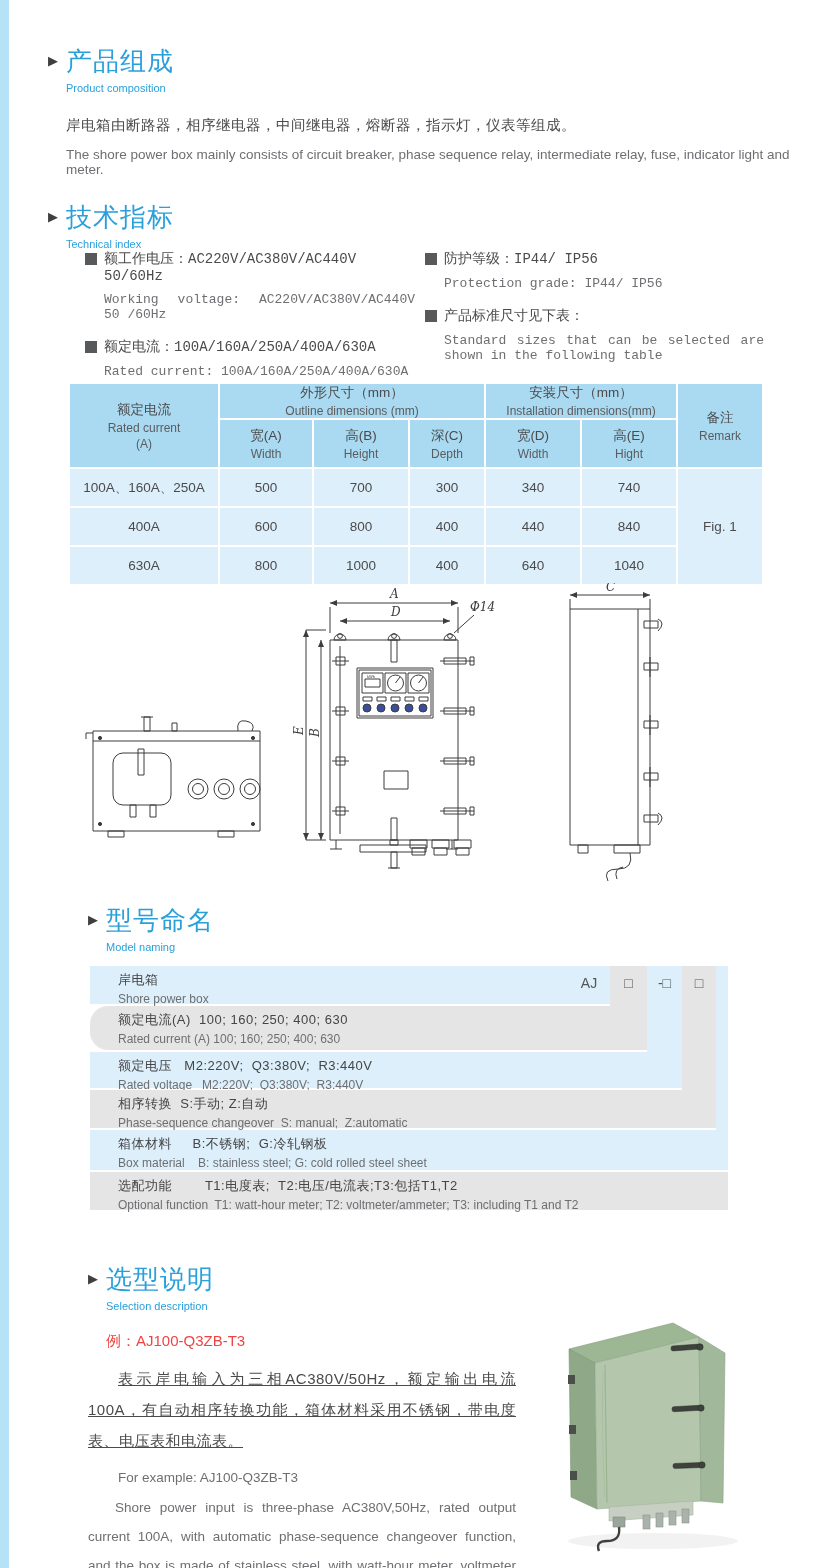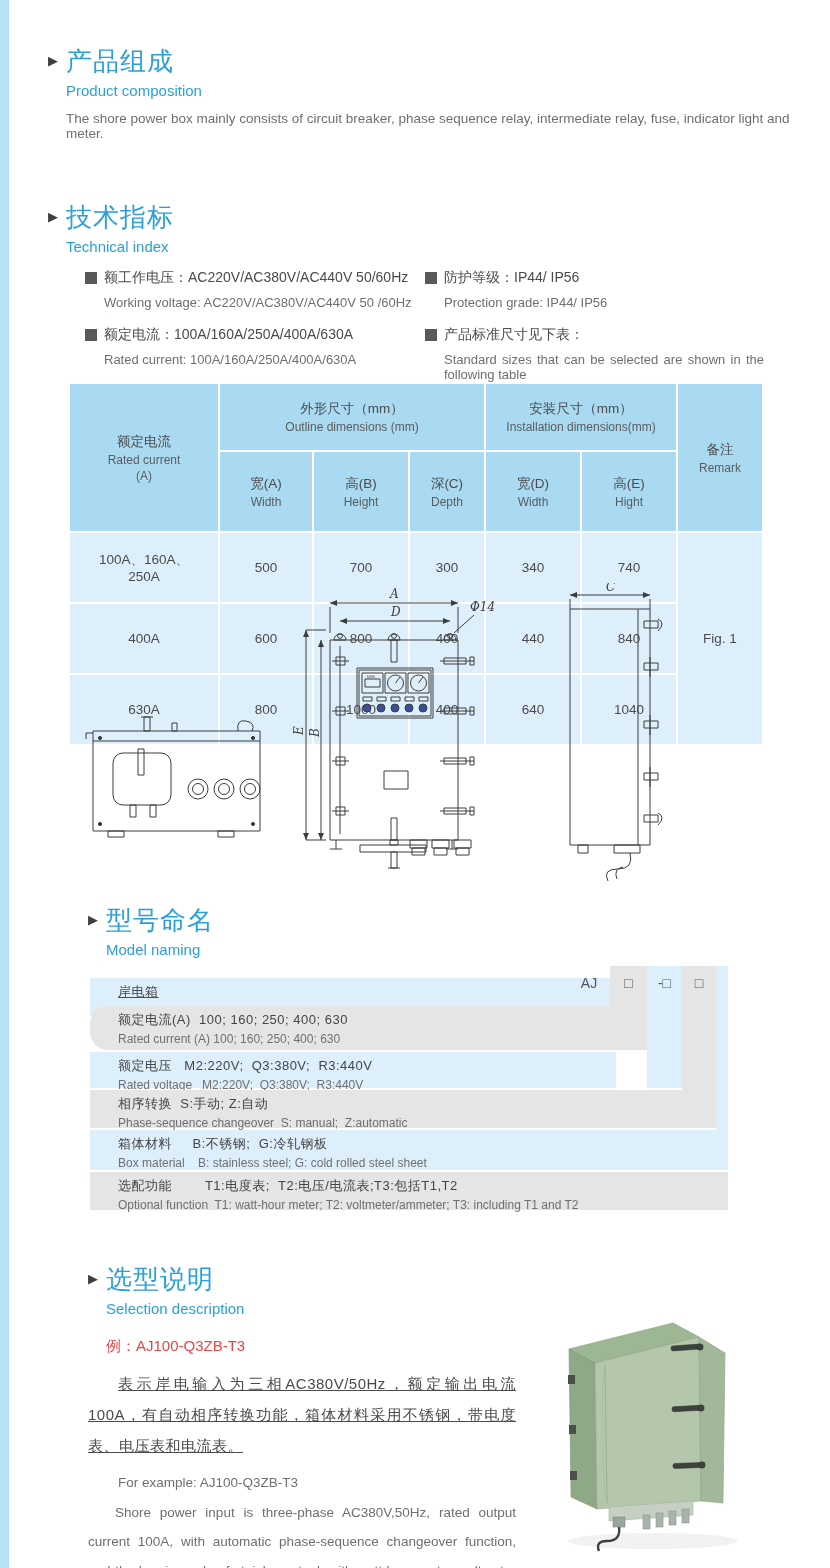--- a/index.html
+++ b/index.html
@@ -7,39 +7,39 @@
     position:relative;width:830px;height:1568px;background:#ffffff;
     font-family:"Liberation Sans","DejaVu Sans",sans-serif;overflow:hidden;
     color:#4b4b4d;
   }
   .left-strip{position:absolute;left:0;top:0;width:9px;height:1568px;background:#b5e2f6;}
 
   
   .sec-head{display:flex;align-items:flex-start;}
   .tri{color:#3f3f3f;font-size:13px;margin-top:9px;margin-right:8px;}
   .t-cn{margin:0;font-size:26px;font-weight:normal;color:#2aa0da;letter-spacing:1px;}
-  .t-en{font-size:15px;color:#2aa0da;margin-top:3px;}
+  .t-en{font-size:11px;color:#2aa0da;margin-top:3px;}
 
   .sec{position:absolute;}
   .para-cn{font-size:14.5px;color:#4b4b4d;margin-top:22px;letter-spacing:0.5px;}
   .para-en{font-size:13.5px;color:#6e6f72;margin-top:12px;}
 
   
-  .spec-wrap{position:relative;margin-top:14px;height:140px;}
+  .spec-wrap{position:relative;margin-top:0;height:140px;font-family:Liberation Mono, monospace;}
   .spec-col{position:absolute;top:0;}
   .spec-col.c1{left:37px;width:330px;}
   .spec-col.c2{left:377px;width:360px;}
   .spec-item{display:flex;margin-bottom:16px;}
   .bullet{flex:none;width:12px;height:12px;background:#58595b;margin-top:3px;margin-right:7px;}
   .spec-cn{font-size:14px;color:#4b4b4d;}
   .spec-en{font-size:13px;color:#6e6f72;margin-top:8px;text-align:justify;}
 
   
   .dim-table{position:absolute;left:68px;top:382px;border-collapse:separate;border-spacing:2px;table-layout:fixed;}
-  .dim-table th,.dim-table td{padding:16px;text-align:center;vertical-align:middle;font-weight:normal;}
+  .dim-table th,.dim-table td{padding:0;text-align:center;vertical-align:middle;font-weight:normal;}
   .dim-table .hd{background:#a9daf1;color:#4b4b4d;}
   .dim-table .bd{background:#ddeffa;color:#4b4b4d;font-size:13.5px;}
   .h-cn{font-size:13.5px;}
   .h-en{font-size:12px;color:#5b5c5e;margin-top:2px;}
 
   
   .drawing{position:absolute;left:78px;top:583px;}
   .drawing line,.drawing rect,.drawing path,.drawing circle,.drawing ellipse,.drawing polyline{vector-effect:non-scaling-stroke;}
   .dimlabel{font-family:"DejaVu Serif","Liberation Serif",serif;font-style:italic;font-size:12px;fill:#3c3c3c;}
 
@@ -68,20 +68,21 @@
   <div class="left-strip"></div>
 
   <div class="sec" style="left:48px;top:44px;width:742px;">
     <div class="sec-head">
       <span class="tri">▶</span>
       <div>
         <h2 class="t-cn">产品组成</h2>
         <div class="t-en">Product  composition</div>
       </div>
     </div>
+    <div class="para-cn" style="margin-left:18px;">岸电箱由断路器，相序继电器，中间继电器，熔断器，指示灯，仪表等组成。</div>
     <div class="para-en" style="margin-left:18px;">The shore power box mainly consists of circuit breaker, phase sequence relay, intermediate relay, fuse, indicator light and meter.</div>
   </div>
 
   <div class="sec" style="left:48px;top:200px;width:742px;">
     <div class="sec-head">
       <span class="tri">▶</span>
       <div>
         <h2 class="t-cn">技术指标</h2>
         <div class="t-en">Technical index</div>
       </div>
@@ -380,29 +381,29 @@
     </div>
   </div>
 
   <div class="naming">
 
     <div class="band gray" style="left:520px;top:0;width:37px;height:84px;"></div>
     <div class="band blue" style="left:557px;top:0;width:35px;height:122px;"></div>
     <div class="band gray" style="left:592px;top:0;width:34px;height:162px;"></div>
     <div class="band blue" style="left:626px;top:0;width:12px;height:204px;"></div>
 
-    <div class="nrow blue" style="top:12px;width:520px;height:38px;text-decoration:underline;">
+    <div class="nrow blue" style="top:0;width:520px;height:38px;">
       <div class="n-cn">岸电箱</div>
         <div class="n-en">Shore power box</div>
     </div>
     <div class="nrow gray" style="top:40px;width:557px;height:44px;border-radius:18px;">
       <div class="n-cn">额定电流(A)  100; 160; 250; 400; 630</div>
         <div class="n-en">Rated current (A) 100; 160; 250; 400; 630</div>
     </div>
-    <div class="nrow blue" style="top:86px;width:526px;height:36px;">
+    <div class="nrow blue" style="top:86px;width:592px;height:36px;">
       <div class="n-cn">额定电压   M2:220V;  Q3:380V;  R3:440V</div>
         <div class="n-en">Rated voltage   M2:220V;  Q3:380V;  R3:440V</div>
     </div>
     <div class="nrow gray" style="top:124px;width:626px;height:38px;">
       <div class="n-cn">相序转换  S:手动; Z:自动</div>
         <div class="n-en">Phase-sequence changeover  S: manual;  Z:automatic</div>
     </div>
     <div class="nrow blue" style="top:164px;width:638px;height:40px;">
       <div class="n-cn">箱体材料     B:不锈钢;  G:冷轧钢板</div>
         <div class="n-en">Box material    B: stainless steel; G: cold rolled steel sheet</div>

